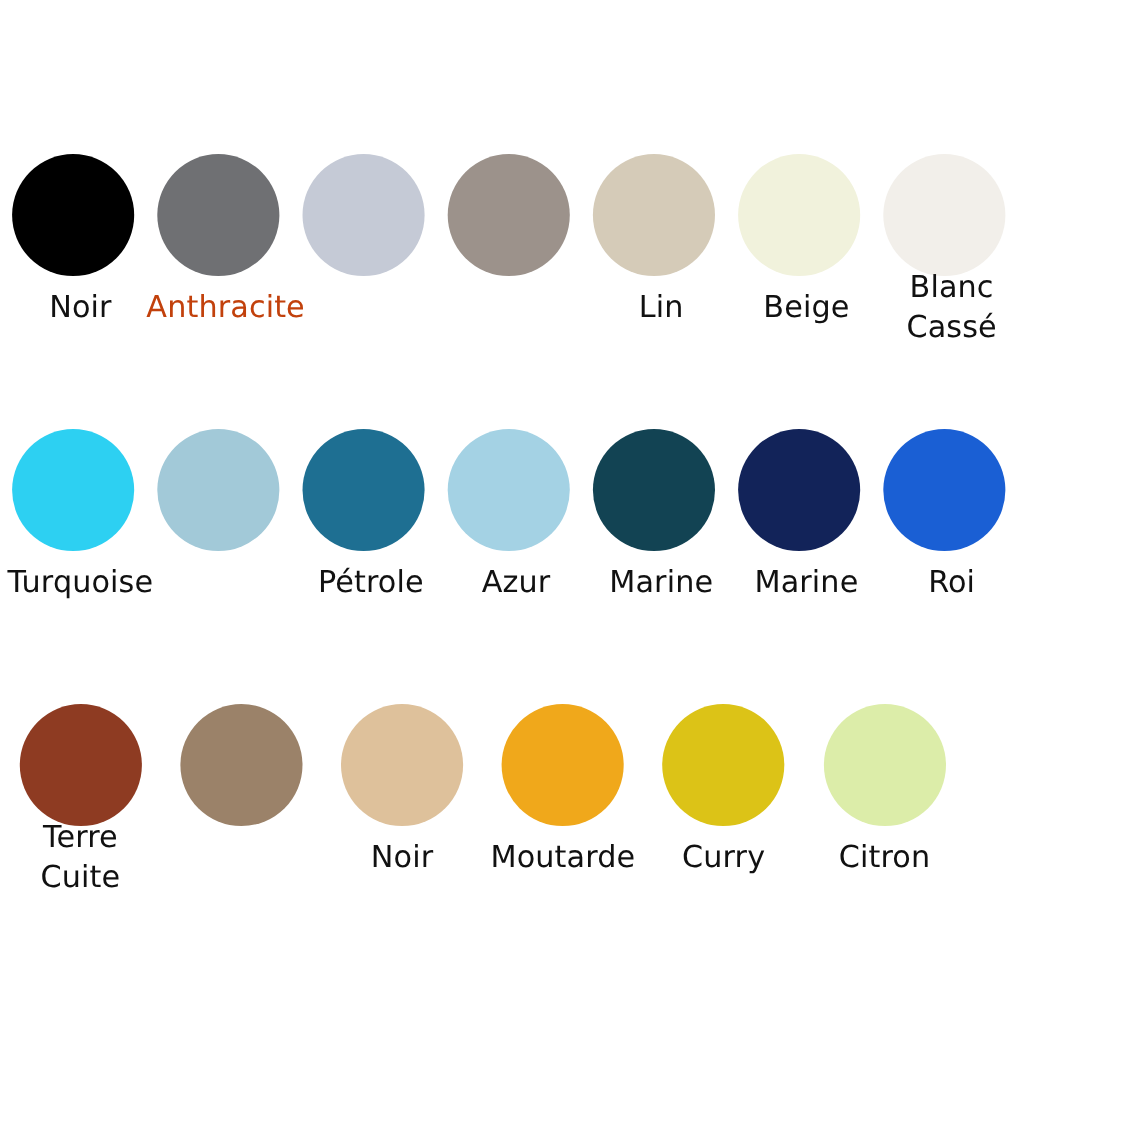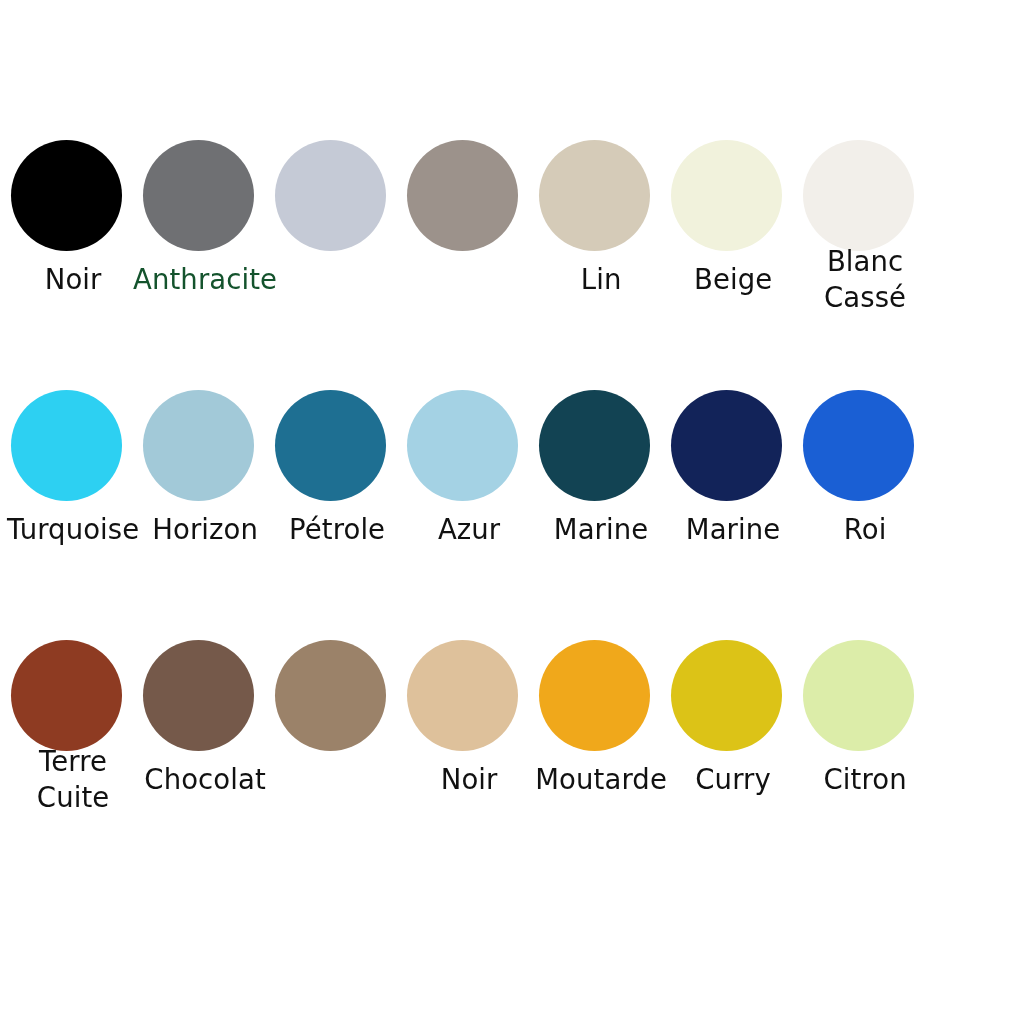--- a/index.html
+++ b/index.html
@@ -78,21 +78,21 @@
 
 <div id="palette-page">
 
   <div class="palette-row">
     <div class="swatch-cell">
       <span class="swatch-dot" style="background-color: rgb(0, 0, 0);"></span>
       <span class="swatch-label" style="color: rgb(17, 17, 17);">Noir</span>
     </div>
     <div class="swatch-cell">
       <span class="swatch-dot" style="background-color: rgb(111, 112, 115);"></span>
-      <span class="swatch-label" style="color: #14532d;">Anthracite</span>
+      <span class="swatch-label" style="color: #c2410c;">Anthracite</span>
     </div>
     <div class="swatch-cell">
       <span class="swatch-dot" style="background-color: rgb(197, 202, 214);"></span>
     </div>
     <div class="swatch-cell">
       <span class="swatch-dot" style="background-color: rgb(156, 146, 139);"></span>
     </div>
     <div class="swatch-cell">
       <span class="swatch-dot" style="background-color: rgb(213, 203, 184);"></span>
       <span class="swatch-label" style="color: rgb(17, 17, 17);">Lin</span>
@@ -108,21 +108,20 @@
     </div>
   </div>
 
   <div class="palette-row">
     <div class="swatch-cell">
       <span class="swatch-dot" style="background-color: rgb(45, 208, 242);"></span>
       <span class="swatch-label" style="color: rgb(17, 17, 17);">Turquoise</span>
     </div>
     <div class="swatch-cell">
       <span class="swatch-dot" style="background-color: rgb(162, 201, 216);"></span>
-      <span class="swatch-label" style="color: rgb(17, 17, 17);">Horizon</span>
     </div>
     <div class="swatch-cell">
       <span class="swatch-dot" style="background-color: rgb(30, 111, 146);"></span>
       <span class="swatch-label" style="color: rgb(17, 17, 17);">Pétrole</span>
     </div>
     <div class="swatch-cell">
       <span class="swatch-dot" style="background-color: rgb(164, 210, 228);"></span>
       <span class="swatch-label" style="color: rgb(17, 17, 17);">Azur</span>
     </div>
     <div class="swatch-cell">
@@ -139,24 +138,20 @@
     </div>
   </div>
 
   <div class="palette-row">
     <div class="swatch-cell">
       <span class="swatch-dot" style="background-color: rgb(142, 59, 34);"></span>
       <span class="swatch-label two-line" style="color: rgb(17, 17, 17);">Terre
 Cuite</span>
     </div>
     <div class="swatch-cell">
-      <span class="swatch-dot" style="background-color: rgb(117, 89, 74);"></span>
-      <span class="swatch-label" style="color: rgb(17, 17, 17);">Chocolat</span>
-    </div>
-    <div class="swatch-cell">
       <span class="swatch-dot" style="background-color: rgb(155, 130, 105);"></span>
     </div>
     <div class="swatch-cell">
       <span class="swatch-dot" style="background-color: rgb(222, 193, 155);"></span>
       <span class="swatch-label" style="color: rgb(17, 17, 17);">Noir</span>
     </div>
     <div class="swatch-cell">
       <span class="swatch-dot" style="background-color: rgb(240, 168, 27);"></span>
       <span class="swatch-label" style="color: rgb(17, 17, 17);">Moutarde</span>
     </div>

